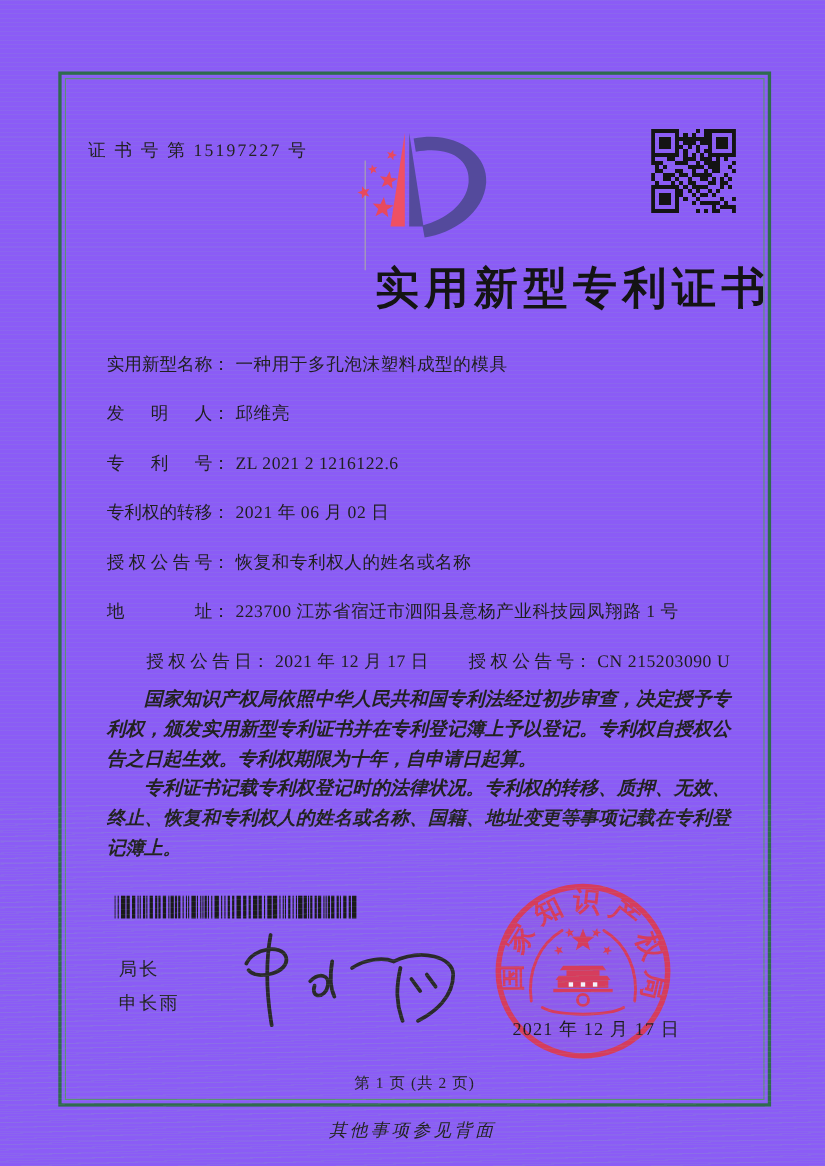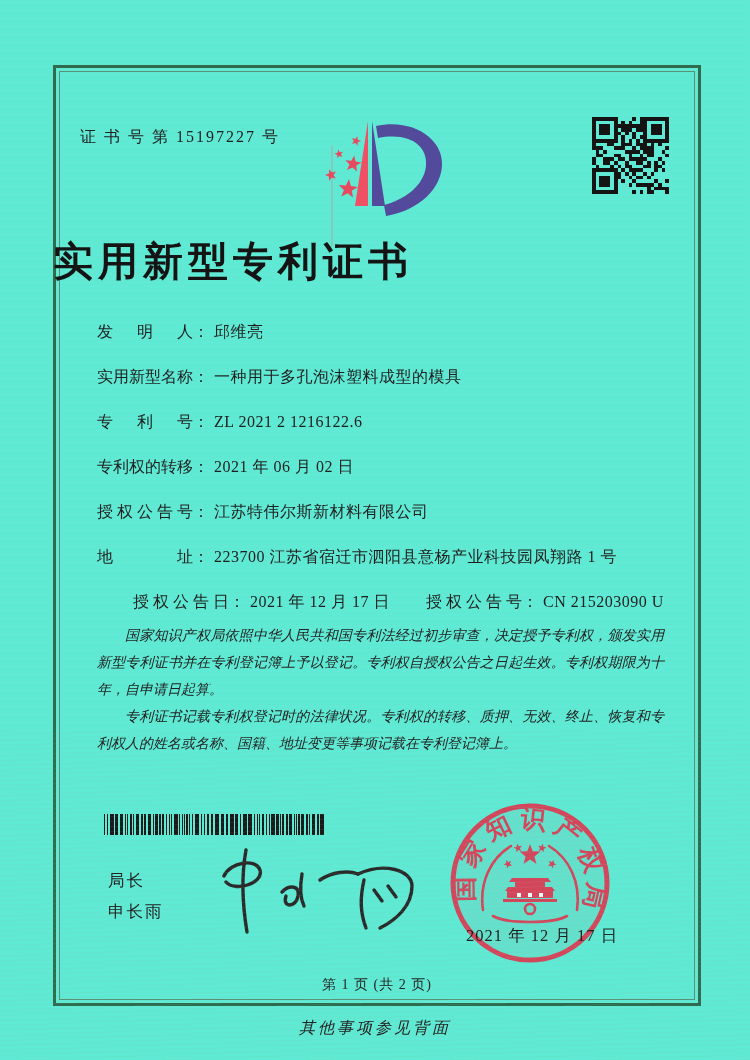--- a/index.html
+++ b/index.html
@@ -1,39 +1,39 @@
 <!DOCTYPE html>
 <html><head>
 <meta charset="utf-8">
 <style>
   html,body{margin:0;padding:0;background:#ffffff;}
-  .paper{position:relative;width:750px;height:1060px;background:#5eead4;overflow:hidden;
+  .paper{position:relative;width:750px;height:1060px;background:#8b5cf6;overflow:hidden;
          font-family:"Liberation Serif","DejaVu Serif",serif;color:#1f1f1f;}
   
   .paper::before{content:"";position:absolute;inset:0;pointer-events:none;
     background:repeating-linear-gradient(180deg, rgba(140,195,165,0.09) 0 1px, rgba(255,255,255,0) 1px 4px);}
   .paper::after{content:"";position:absolute;left:0;right:0;bottom:0;height:330px;pointer-events:none;
     background:repeating-linear-gradient(178deg, rgba(135,190,160,0.10) 0 1px, rgba(255,255,255,0) 1px 5px);}
   
   .frame{position:absolute;left:53px;top:65px;width:648px;height:941px;border:3px solid #2f6b4e;box-sizing:border-box;}
   .frame-inner{position:absolute;inset:3px;border:1px solid #5a9172;}
   .cert-number{position:absolute;left:80px;top:127px;font-size:16px;letter-spacing:2px;color:#222;}
   .logo{position:absolute;left:306px;top:116px;}
   .qr{position:absolute;left:592px;top:117px;width:77px;height:77px;}
-  .title{position:absolute;left:53px;top:234px;width:648px;text-align:left;
+  .title{position:absolute;left:53px;top:234px;width:648px;text-align:right;
          font-size:40px;font-weight:700;letter-spacing:5px;color:#141414;}
   .fields{position:absolute;left:97px;top:322px;width:570px;font-size:16px;}
   .frow{height:19px;line-height:19px;margin-bottom:26px;white-space:nowrap;}
   .fgroup{display:inline-block;margin-left:36px;}
   .fgroup.second{margin-left:32px;}
   .flabel{display:inline-block;width:96px;text-align:justify;text-align-last:justify;vertical-align:top;}
   .fcolon{display:inline-block;vertical-align:top;}
   .fvalue{display:inline-block;margin-left:5px;vertical-align:top;letter-spacing:0.5px;}
-  .paras{position:absolute;left:97px;top:622px;width:567px;font-size:14px;line-height:27px;
-         font-style:italic;text-align:justify;color:#222;}
+  .paras{position:absolute;left:97px;top:622px;width:567px;font-size:17px;line-height:27px;
+         font-style:italic;text-align:justify;color:#222;font-weight:bold;}
   .paras p{margin:0;text-indent:2em;}
   .barcode{position:absolute;left:104px;top:814px;}
   .officer{position:absolute;left:108px;top:866px;font-size:16.5px;letter-spacing:2px;line-height:1.85;color:#222;}
   .signature{position:absolute;left:216px;top:846px;}
   .seal{position:absolute;left:445px;top:798px;opacity:0.93;}
   .seal-date{position:absolute;left:466px;top:925px;font-size:16.5px;letter-spacing:1px;color:#1c1c1c;}
   .page-num{position:absolute;left:53px;top:976px;width:648px;text-align:center;font-size:14px;letter-spacing:1px;color:#222;}
   .back-note{position:absolute;left:0;top:1018px;width:750px;text-align:center;font-size:16px;
              font-style:italic;letter-spacing:3px;color:#222;}
 </style>
@@ -298,33 +298,33 @@
       <rect x="13" y="20" width="1" height="1" fill="#141414"></rect>
       <rect x="15" y="20" width="1" height="1" fill="#141414"></rect>
       <rect x="16" y="20" width="1" height="1" fill="#141414"></rect>
       <rect x="20" y="20" width="1" height="1" fill="#141414"></rect>
     </svg>
 
   <div class="title">实用新型专利证书</div>
 
   <div class="fields">
     <div class="frow">
+      <span class="flabel">实用新型名称</span><span class="fcolon">：</span><span class="fvalue">一种用于多孔泡沫塑料成型的模具</span>
+    </div>
+    <div class="frow">
       <span class="flabel">发明人</span><span class="fcolon">：</span><span class="fvalue">邱维亮</span>
     </div>
     <div class="frow">
-      <span class="flabel">实用新型名称</span><span class="fcolon">：</span><span class="fvalue">一种用于多孔泡沫塑料成型的模具</span>
-    </div>
-    <div class="frow">
       <span class="flabel">专利号</span><span class="fcolon">：</span><span class="fvalue">ZL 2021 2 1216122.6</span>
     </div>
     <div class="frow">
       <span class="flabel">专利权的转移</span><span class="fcolon">：</span><span class="fvalue">2021 年 06 月 02 日</span>
     </div>
     <div class="frow">
-      <span class="flabel">授权公告号</span><span class="fcolon">：</span><span class="fvalue">江苏特伟尔斯新材料有限公司</span>
+      <span class="flabel">授权公告号</span><span class="fcolon">：</span><span class="fvalue">恢复和专利权人的姓名或名称</span>
     </div>
     <div class="frow">
       <span class="flabel">地址</span><span class="fcolon">：</span><span class="fvalue">223700 江苏省宿迁市泗阳县意杨产业科技园凤翔路 1 号</span>
     </div>
     <div class="frow">
       <span class="fgroup">
         <span class="flabel">授权公告日</span><span class="fcolon">：</span><span class="fvalue">2021 年 12 月 17 日</span>
       </span>
       <span class="fgroup second">
         <span class="flabel">授权公告号</span><span class="fcolon">：</span><span class="fvalue">CN 215203090 U</span>

